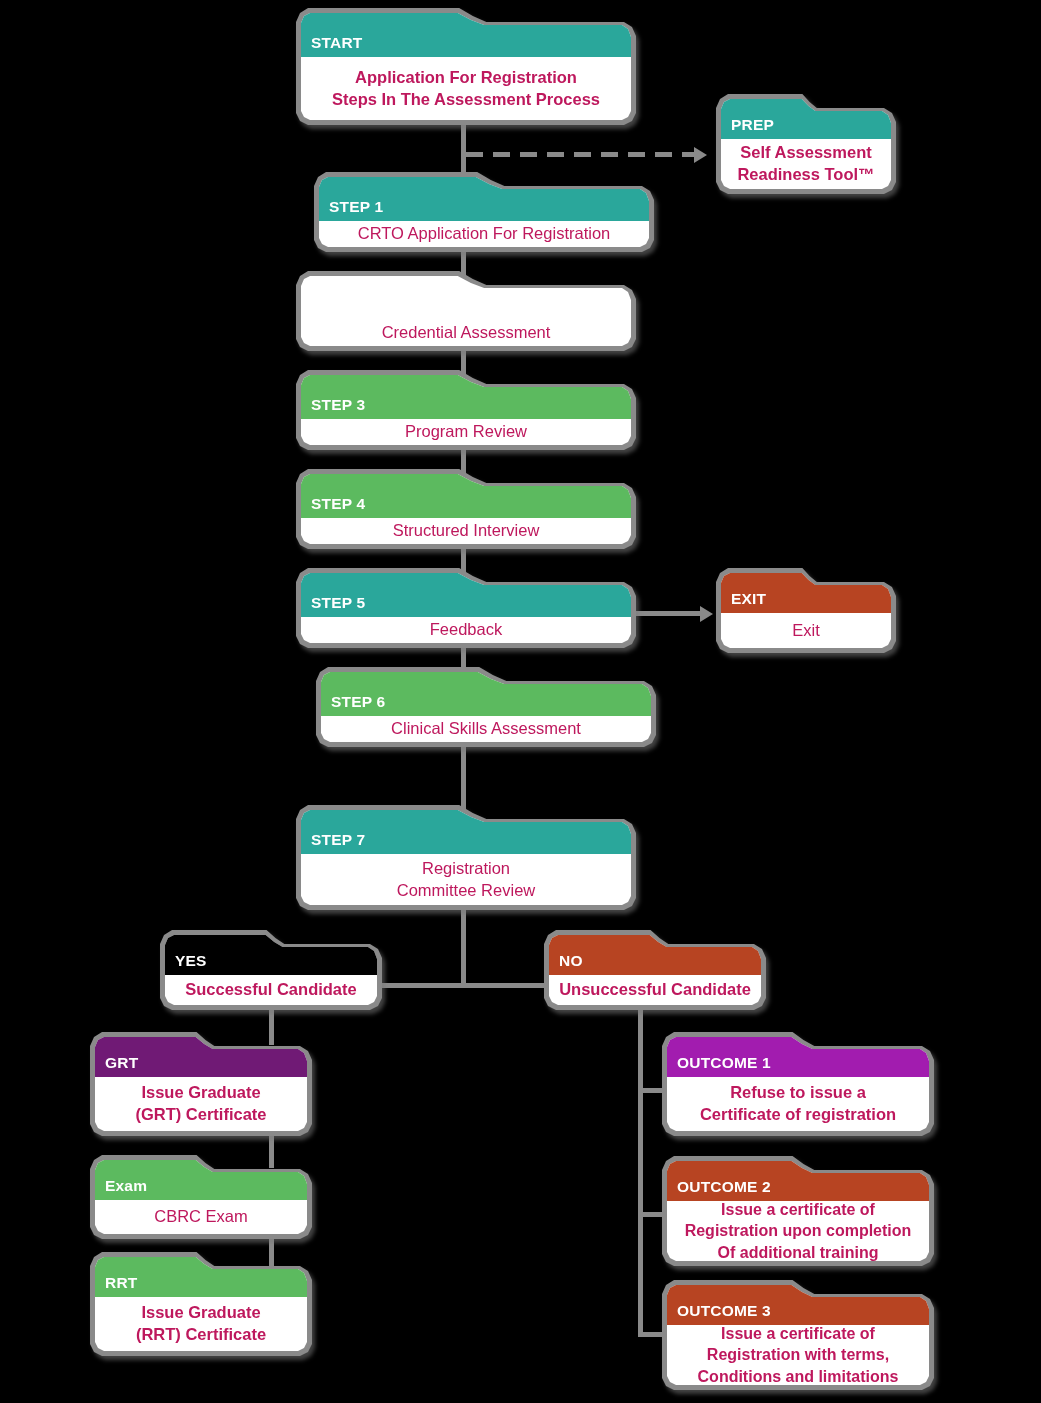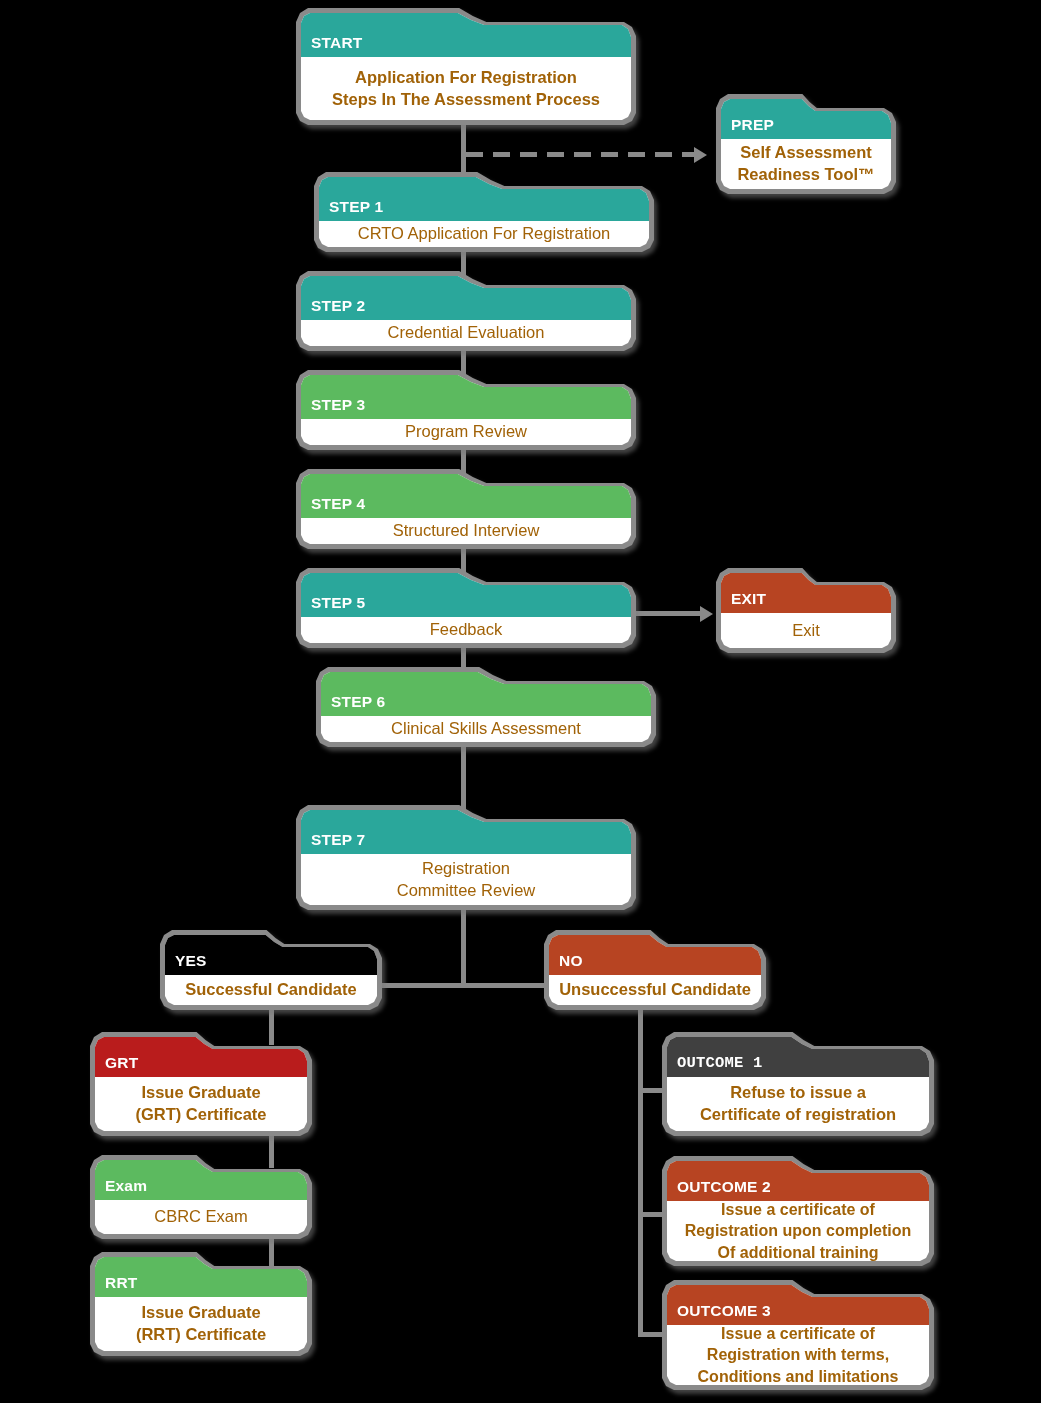--- a/index.html
+++ b/index.html
@@ -118,21 +118,21 @@
   .node .body {
     position: absolute;
     left: 0;
     top: 44px;
     width: 100%;
     height: calc(100% - 44px);
     display: flex;
     align-items: center;
     justify-content: center;
     text-align: center;
-    color: #a16207;
+    color: #be185d;
     font-size: 16.5px;
     font-weight: bold;
     line-height: 1.33;
     padding: 0 10px;
     box-sizing: border-box;
   }
 </style>
 </head>
 <body>
 
@@ -203,24 +203,21 @@
           <span class="hdr-label">STEP 1</span>
         </div>
         <div class="body reg" style="font-weight:normal;">CRTO Application For Registration</div>
       </div>
     </div>
   </div>
 
   <div class="node" style="left:296px; top:271px; width:340px; height:80px;">
     <div class="folder">
       <div class="inner">
-        <div class="hdr" style="background:#2aa79b;">
-          <span class="hdr-label">STEP 2</span>
-        </div>
-        <div class="body" style="font-weight:normal;">Credential Evaluation</div>
+        <div class="body" style="font-weight:normal;">Credential Assessment</div>
       </div>
     </div>
   </div>
 
   <div class="node" style="left:296px; top:370px; width:340px; height:80px;">
     <div class="folder">
       <div class="inner">
         <div class="hdr" style="background:#5cba5f;">
           <span class="hdr-label">STEP 3</span>
         </div>
@@ -303,21 +300,21 @@
           <span class="hdr-label">NO</span>
         </div>
         <div class="body" style="top:40px; height:calc(100% - 40px);">Unsuccessful Candidate</div>
       </div>
     </div>
   </div>
 
   <div class="node" style="left:90px; top:1032px; width:222px; height:104px;">
     <div class="folder">
       <div class="inner">
-        <div class="hdr" style="background:#b91c1c; height:40px;">
+        <div class="hdr" style="background:#701a75; height:40px;">
           <span class="hdr-label">GRT</span>
         </div>
         <div class="body" style="top:40px; height:calc(100% - 40px); white-space:pre-line;">Issue Graduate
 (GRT) Certificate</div>
       </div>
     </div>
   </div>
 
   <div class="node" style="left:90px; top:1155px; width:222px; height:84px;">
     <div class="folder">
@@ -338,21 +335,21 @@
         </div>
         <div class="body" style="top:40px; height:calc(100% - 40px); white-space:pre-line;">Issue Graduate
 (RRT) Certificate</div>
       </div>
     </div>
   </div>
 
   <div class="node" style="left:662px; top:1032px; width:272px; height:104px;">
     <div class="folder">
       <div class="inner">
-        <div class="hdr" style="background:#404040; height:40px;font-family:Liberation Mono, monospace;">
+        <div class="hdr" style="background:#a21caf; height:40px;">
           <span class="hdr-label">OUTCOME 1</span>
         </div>
         <div class="body" style="top:40px; height:calc(100% - 40px); white-space:pre-line;">Refuse to issue a
 Certificate of registration</div>
       </div>
     </div>
   </div>
 
   <div class="node" style="left:662px; top:1156px; width:272px; height:110px;">
     <div class="folder">

